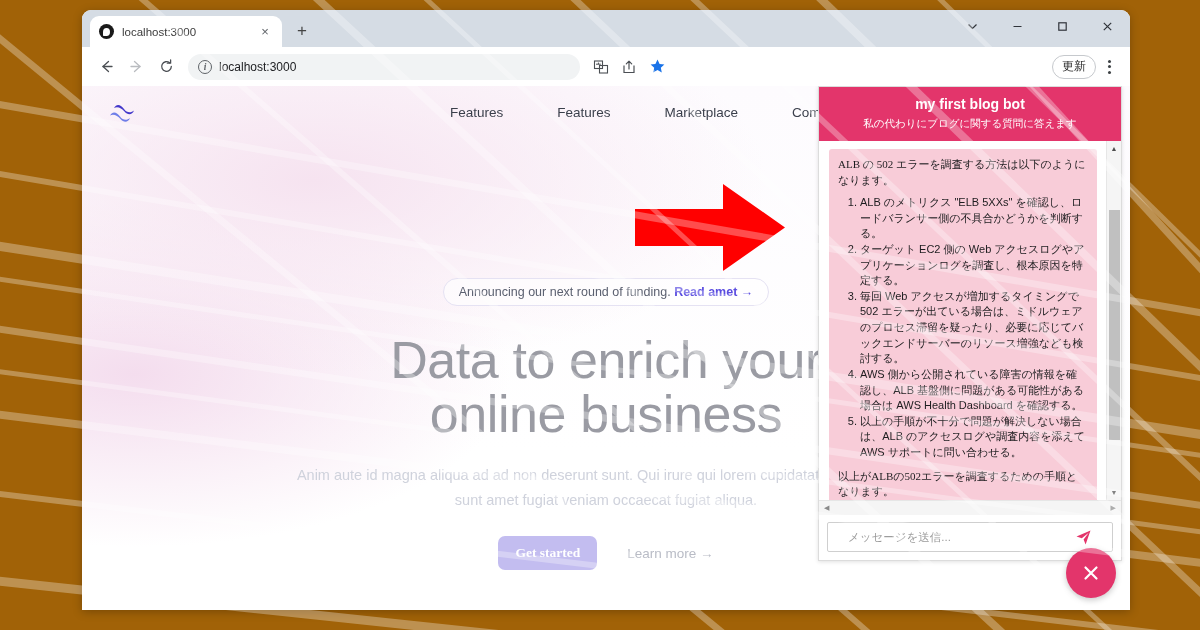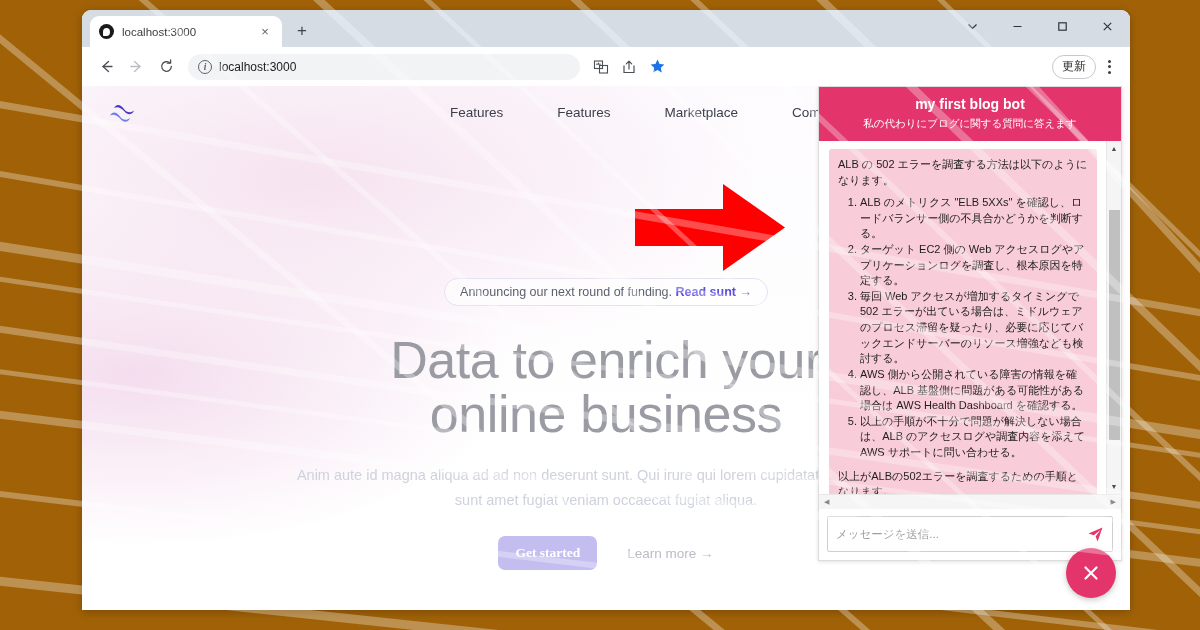--- a/index.html
+++ b/index.html
@@ -209,21 +209,21 @@
     background: #fff; display: flex;
   }
   .chat-scroll {
     flex: 1; padding: 8px 9px 6px 10px; overflow: hidden;
   }
   .bubble {
     background: #f8ccd8; border-radius: 3px;
     padding: 8px 9px 6px;
     font-size: 11px; line-height: 1.42; color: #1d1d1f;
   }
-  .bubble p { margin: 0; }
+  .bubble p { margin: 0; font-family: Liberation Serif, serif; }
   .bubble ol { margin: 7px 0 7px 0; padding-left: 22px; }
   .bubble ol li { margin-bottom: 0; }
   .bubble .closing { margin-top: 8px; }
 
   
   .vscroll {
     width: 15px; flex: none;
     background: #f5f5f5; border-left: 1px solid #e6e6e6;
     display: flex; flex-direction: column; align-items: center;
     position: relative;
@@ -248,22 +248,22 @@
     padding: 0 2px;
   }
   .hs-arrow { font-size: 7px; color: #8a8a8a; cursor: pointer; padding: 0 3px; }
 
   .chat-input-row {
     flex: none; padding: 7px 8px 8px;
     background: #fff;
   }
   .chat-input-box {
     border: 1px solid #cfcfcf; border-radius: 2px;
-    height: 36px; display: flex; align-items: center;
-    padding: 0 8px; gap: 6px; background: #fff;
+    height: 30px; display: flex; align-items: center;
+    padding: 0 20px; gap: 6px; background: #fff;
   }
   .chat-input-box input {
     flex: 1; border: none; outline: none;
     font-size: 11.5px; color: #2b2b2b;
     font-family: "Liberation Sans", sans-serif;
     background: transparent;
   }
   .chat-input-box input::placeholder { color: #9b9b9b; }
   .send-icon { flex: none; cursor: pointer; display: flex; }
 
@@ -396,21 +396,21 @@
           <a>Features</a>
           <a>Features</a>
           <a>Marketplace</a>
           <a>Company</a>
         </div>
       </div>
 
       <div class="hero">
         <div class="announce">
           <span>Announcing our next round of funding.</span>
-          <span class="read-more">Read sunt →</span>
+          <span class="read-more">Read amet →</span>
         </div>
 
         <h1 class="hero-title">
           <span>Data to enrich your</span><br>
           <span>online business</span>
         </h1>
 
         <div class="hero-sub">Anim aute id magna aliqua ad ad non deserunt sunt. Qui irure qui lorem cupidatat commodo. Elit sunt amet fugiat veniam occaecat fugiat aliqua.</div>
 
         <div class="hero-cta">

